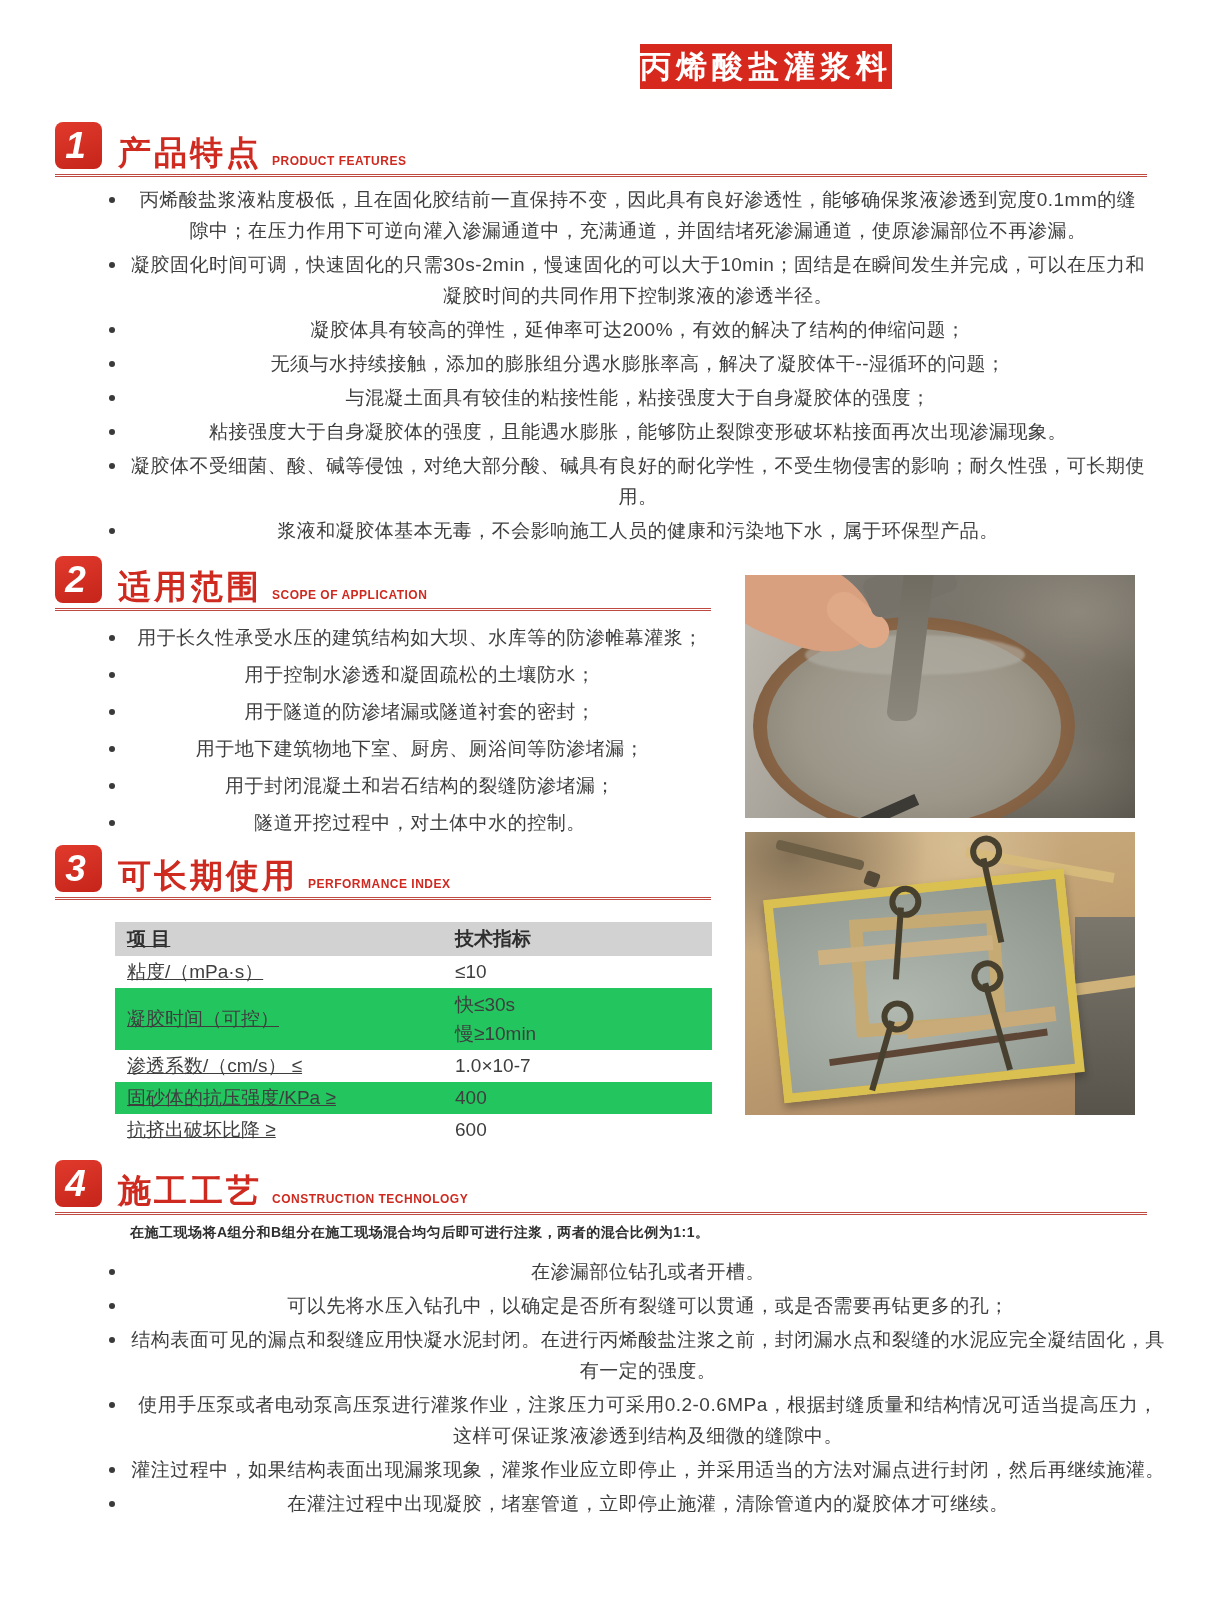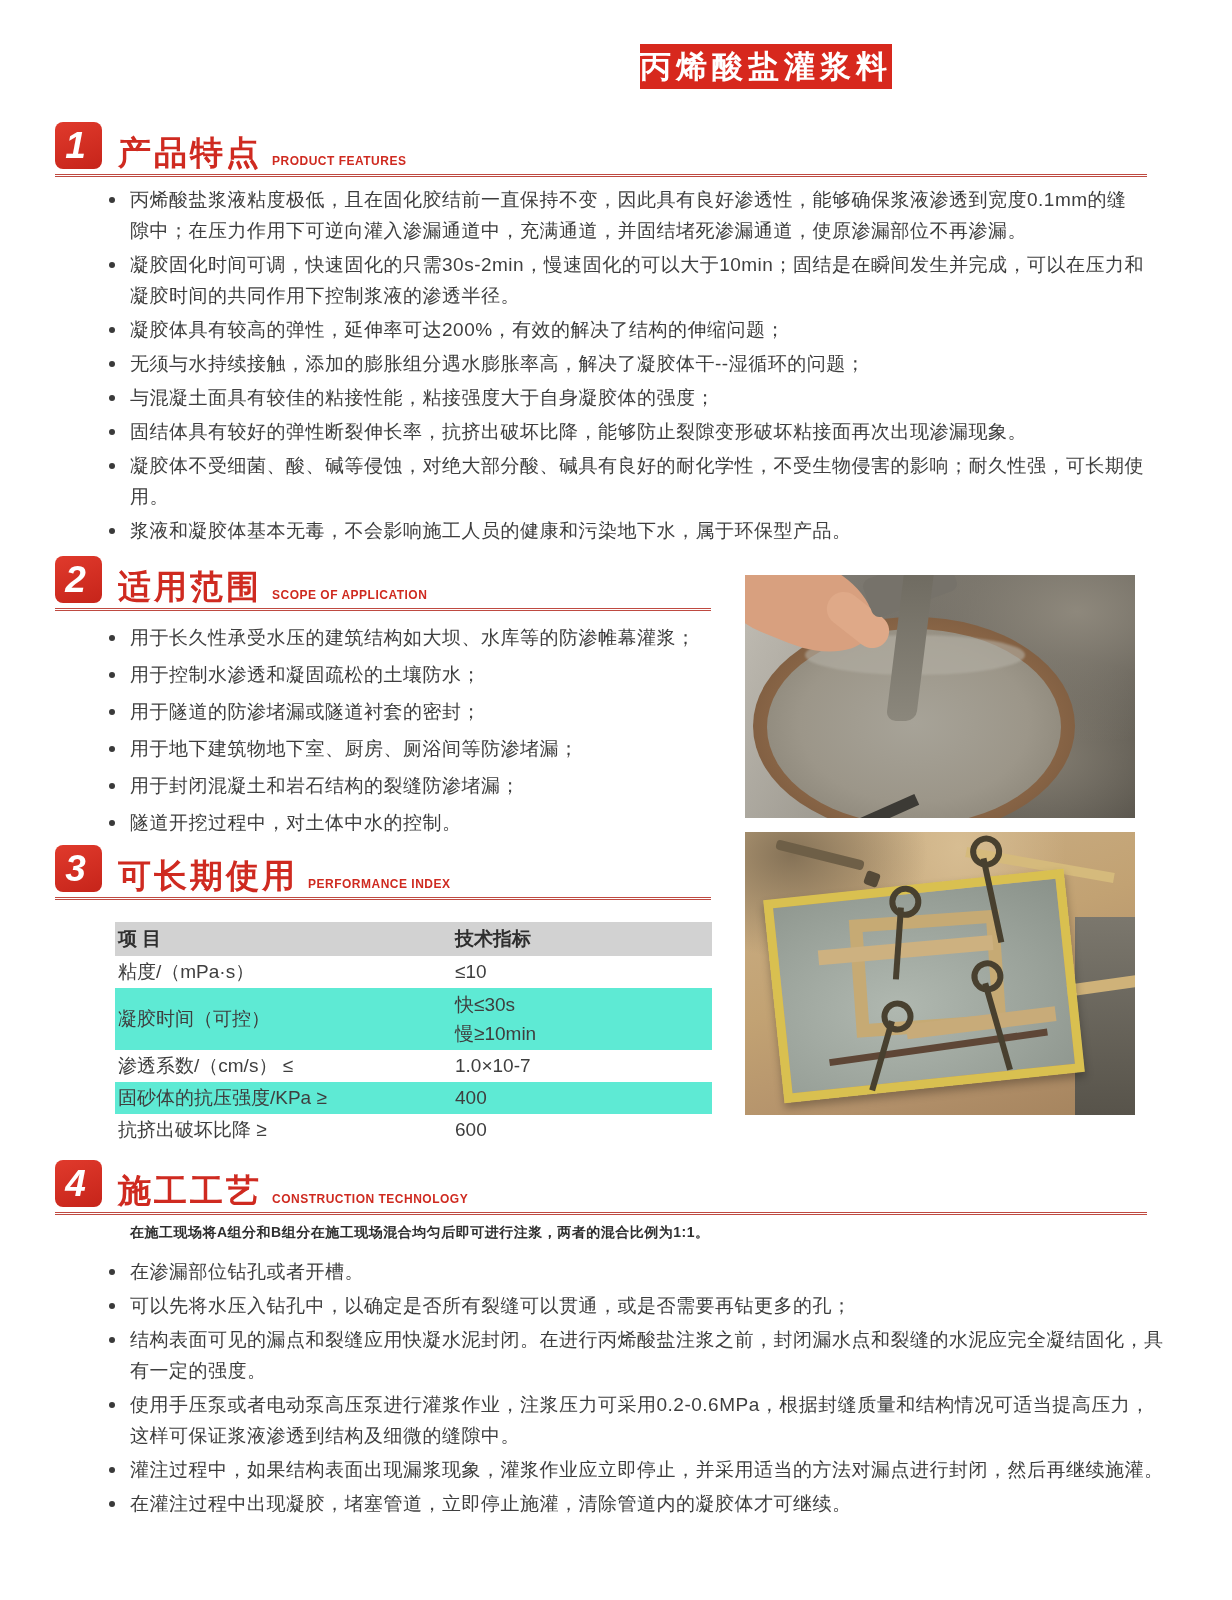--- a/index.html
+++ b/index.html
@@ -33,45 +33,45 @@
   .sec-title {
     color:#cf2a20; font-size:33px; font-weight:bold; margin-left:16px;
     letter-spacing:3px; line-height:1;text-align:center;
   }
   .sec-sub {
     color:#cf2a20; font-size:12px; font-weight:bold; margin-left:10px;
     letter-spacing:0.5px; line-height:1; padding-bottom:2px; white-space:nowrap;
   }
 
   
-  .blist { position:absolute; list-style:none; }
+  .blist { position:absolute; list-style:none;text-align:center; }
   .blist li {
     position:relative; padding-left:30px; font-size:19px; line-height:31px;
     letter-spacing:0.5px; margin-bottom:3px; color:#3e3e3e;
   }
   .dot {
     position:absolute; left:9px; top:13px; width:6px; height:6px;
     border-radius:50%; background:#3a3a3a; display:block;
   }
   .blist.loose li { margin-bottom:6px; }
 
   
   .intro {
     position:absolute; left:130px; top:1224px; width:1030px;
     font-size:14px; font-weight:bold; color:#2f2f2f; letter-spacing:0.5px;
   }
 
   
   .ptable { position:absolute; left:115px; top:922px; width:597px; font-size:19px; }
   .trow { display:flex; align-items:center; background:#fff; }
-  .trow.gray { background:#5eead4; }
+  .trow.gray { background:#22c55e; }
   .trow.head { background:#d2d2d2; font-weight:bold; color:#2e2e2e; height:34px; }
   .trow { min-height:32px; }
   .trow.tall { min-height:62px; }
-  .tc1 { width:340px; padding-left:3px; }
+  .tc1 { width:340px; padding-left:12px;text-decoration:underline; }
   .tc2 { flex:1; }
   .tc2 .v2 { display:block; line-height:29px; }
 
   
   .photo { position:absolute; overflow:hidden; }
 
   
   .photo1 { left:745px; top:575px; width:390px; height:243px;
     background:
       radial-gradient(ellipse at 85% 15%, #8e887c 0%, rgba(0,0,0,0) 45%),
@@ -149,21 +149,21 @@
     <div class="sec-title">产品特点</div>
     <div class="sec-sub">PRODUCT FEATURES</div>
   </div>
 
   <ul class="blist" style="top:184px; left:100px; width:1046px;">
     <li><span class="dot"></span><span>丙烯酸盐浆液粘度极低，且在固化胶结前一直保持不变，因此具有良好渗透性，能够确保浆液渗透到宽度0.1mm的缝隙中；在压力作用下可逆向灌入渗漏通道中，充满通道，并固结堵死渗漏通道，使原渗漏部位不再渗漏。</span></li>
     <li><span class="dot"></span><span>凝胶固化时间可调，快速固化的只需30s-2min，慢速固化的可以大于10min；固结是在瞬间发生并完成，可以在压力和凝胶时间的共同作用下控制浆液的渗透半径。</span></li>
     <li><span class="dot"></span><span>凝胶体具有较高的弹性，延伸率可达200%，有效的解决了结构的伸缩问题；</span></li>
     <li><span class="dot"></span><span>无须与水持续接触，添加的膨胀组分遇水膨胀率高，解决了凝胶体干--湿循环的问题；</span></li>
     <li><span class="dot"></span><span>与混凝土面具有较佳的粘接性能，粘接强度大于自身凝胶体的强度；</span></li>
-    <li><span class="dot"></span><span>固结体具有较好的弹性断裂伸长率，抗挤出破坏比降，能够防止裂隙变形破坏粘接面再次出现渗漏现象。</span></li>
+    <li><span class="dot"></span><span>粘接强度大于自身凝胶体的强度，且能遇水膨胀，能够防止裂隙变形破坏粘接面再次出现渗漏现象。</span></li>
     <li><span class="dot"></span><span>凝胶体不受细菌、酸、碱等侵蚀，对绝大部分酸、碱具有良好的耐化学性，不受生物侵害的影响；耐久性强，可长期使用。</span></li>
     <li><span class="dot"></span><span>浆液和凝胶体基本无毒，不会影响施工人员的健康和污染地下水，属于环保型产品。</span></li>
   </ul>
 
   <div class="sec-header" style="top:556px; width:656px;">
     <div class="badge">2</div>
     <div class="sec-title">适用范围</div>
     <div class="sec-sub">SCOPE OF APPLICATION</div>
   </div>
 

